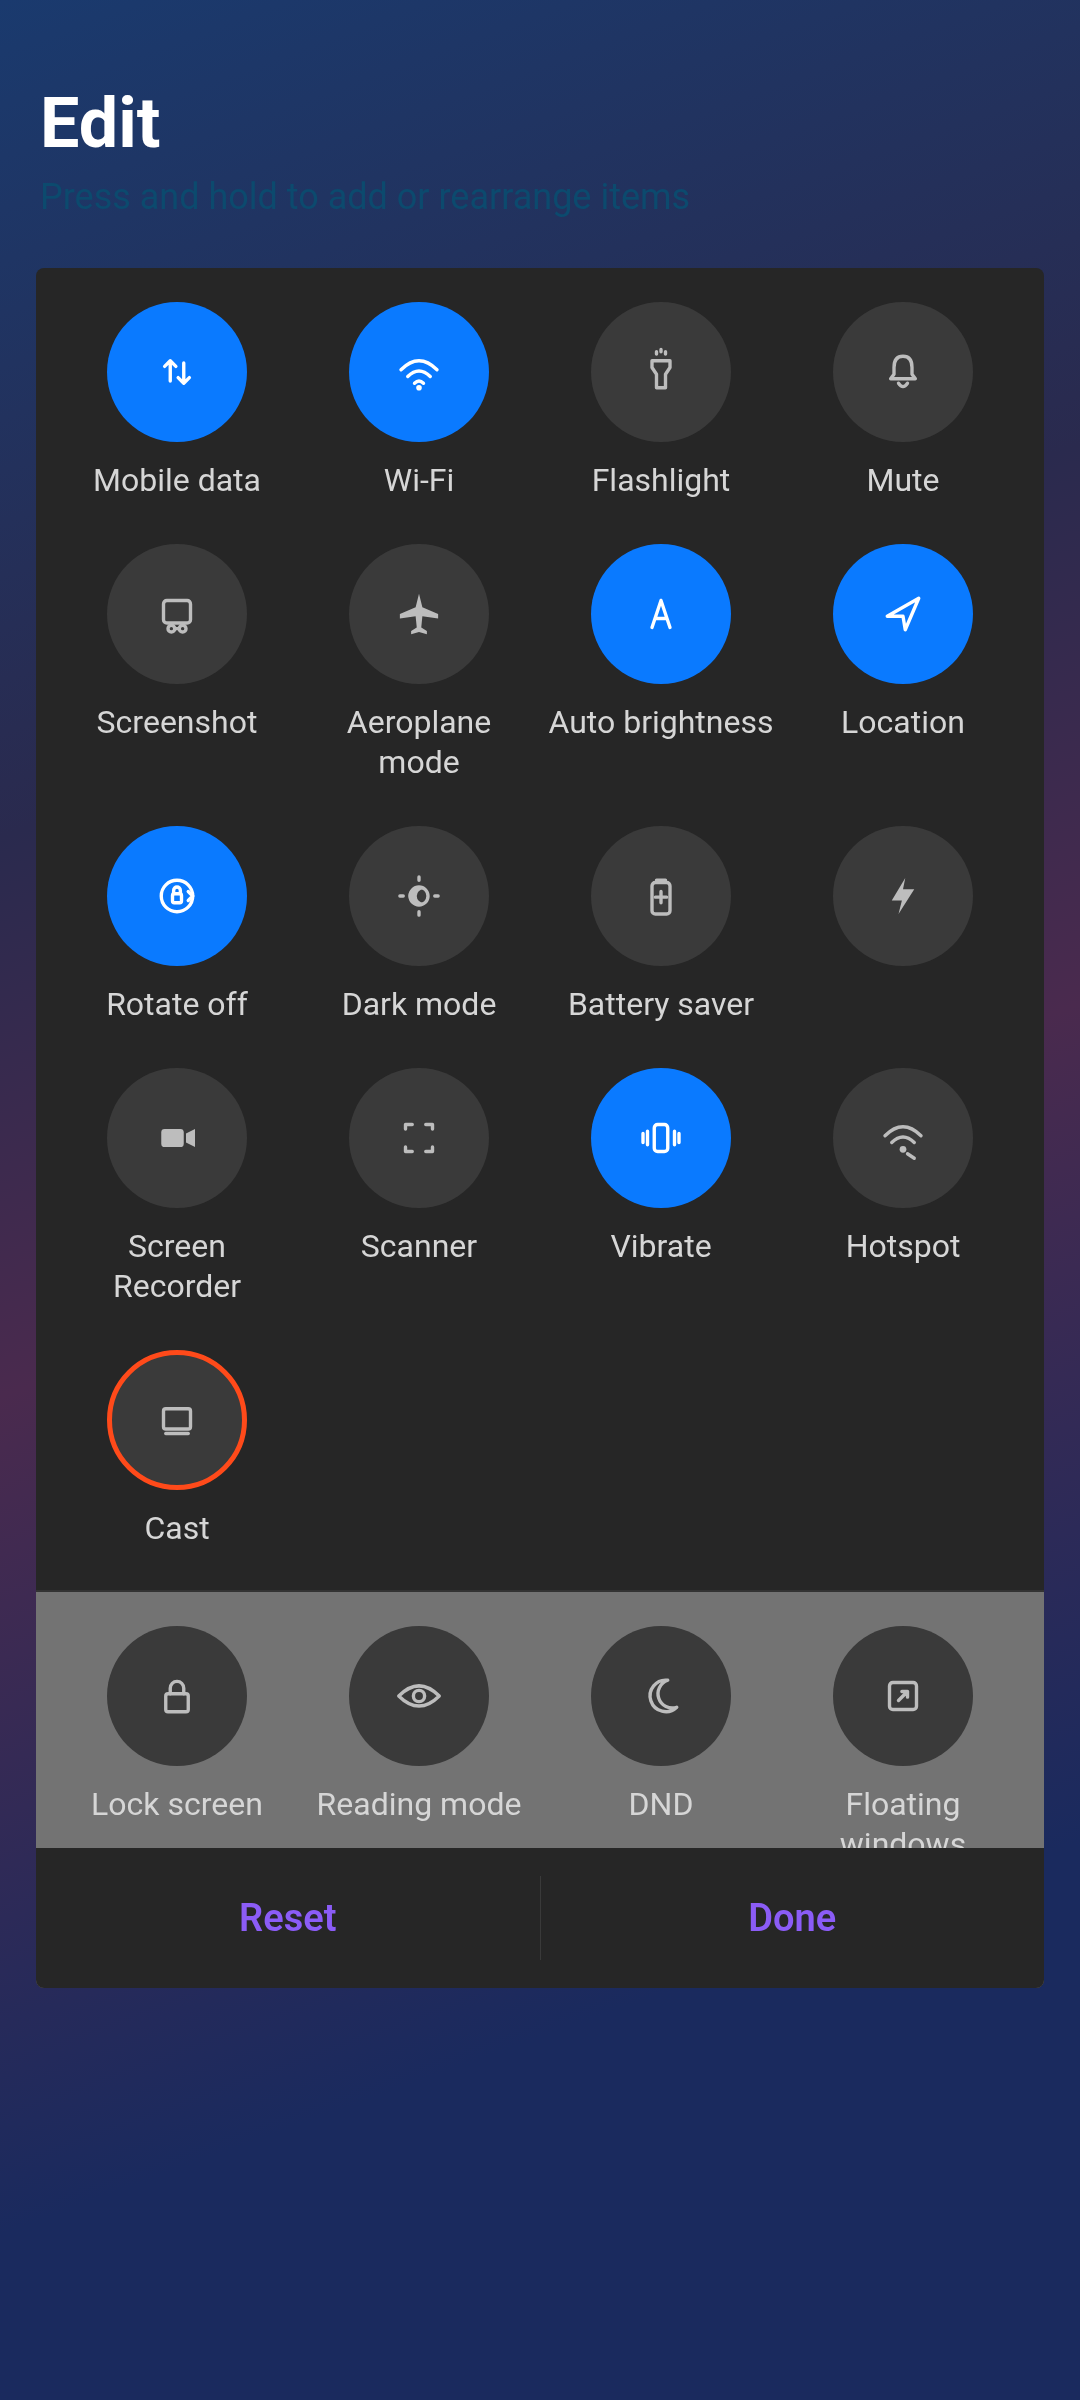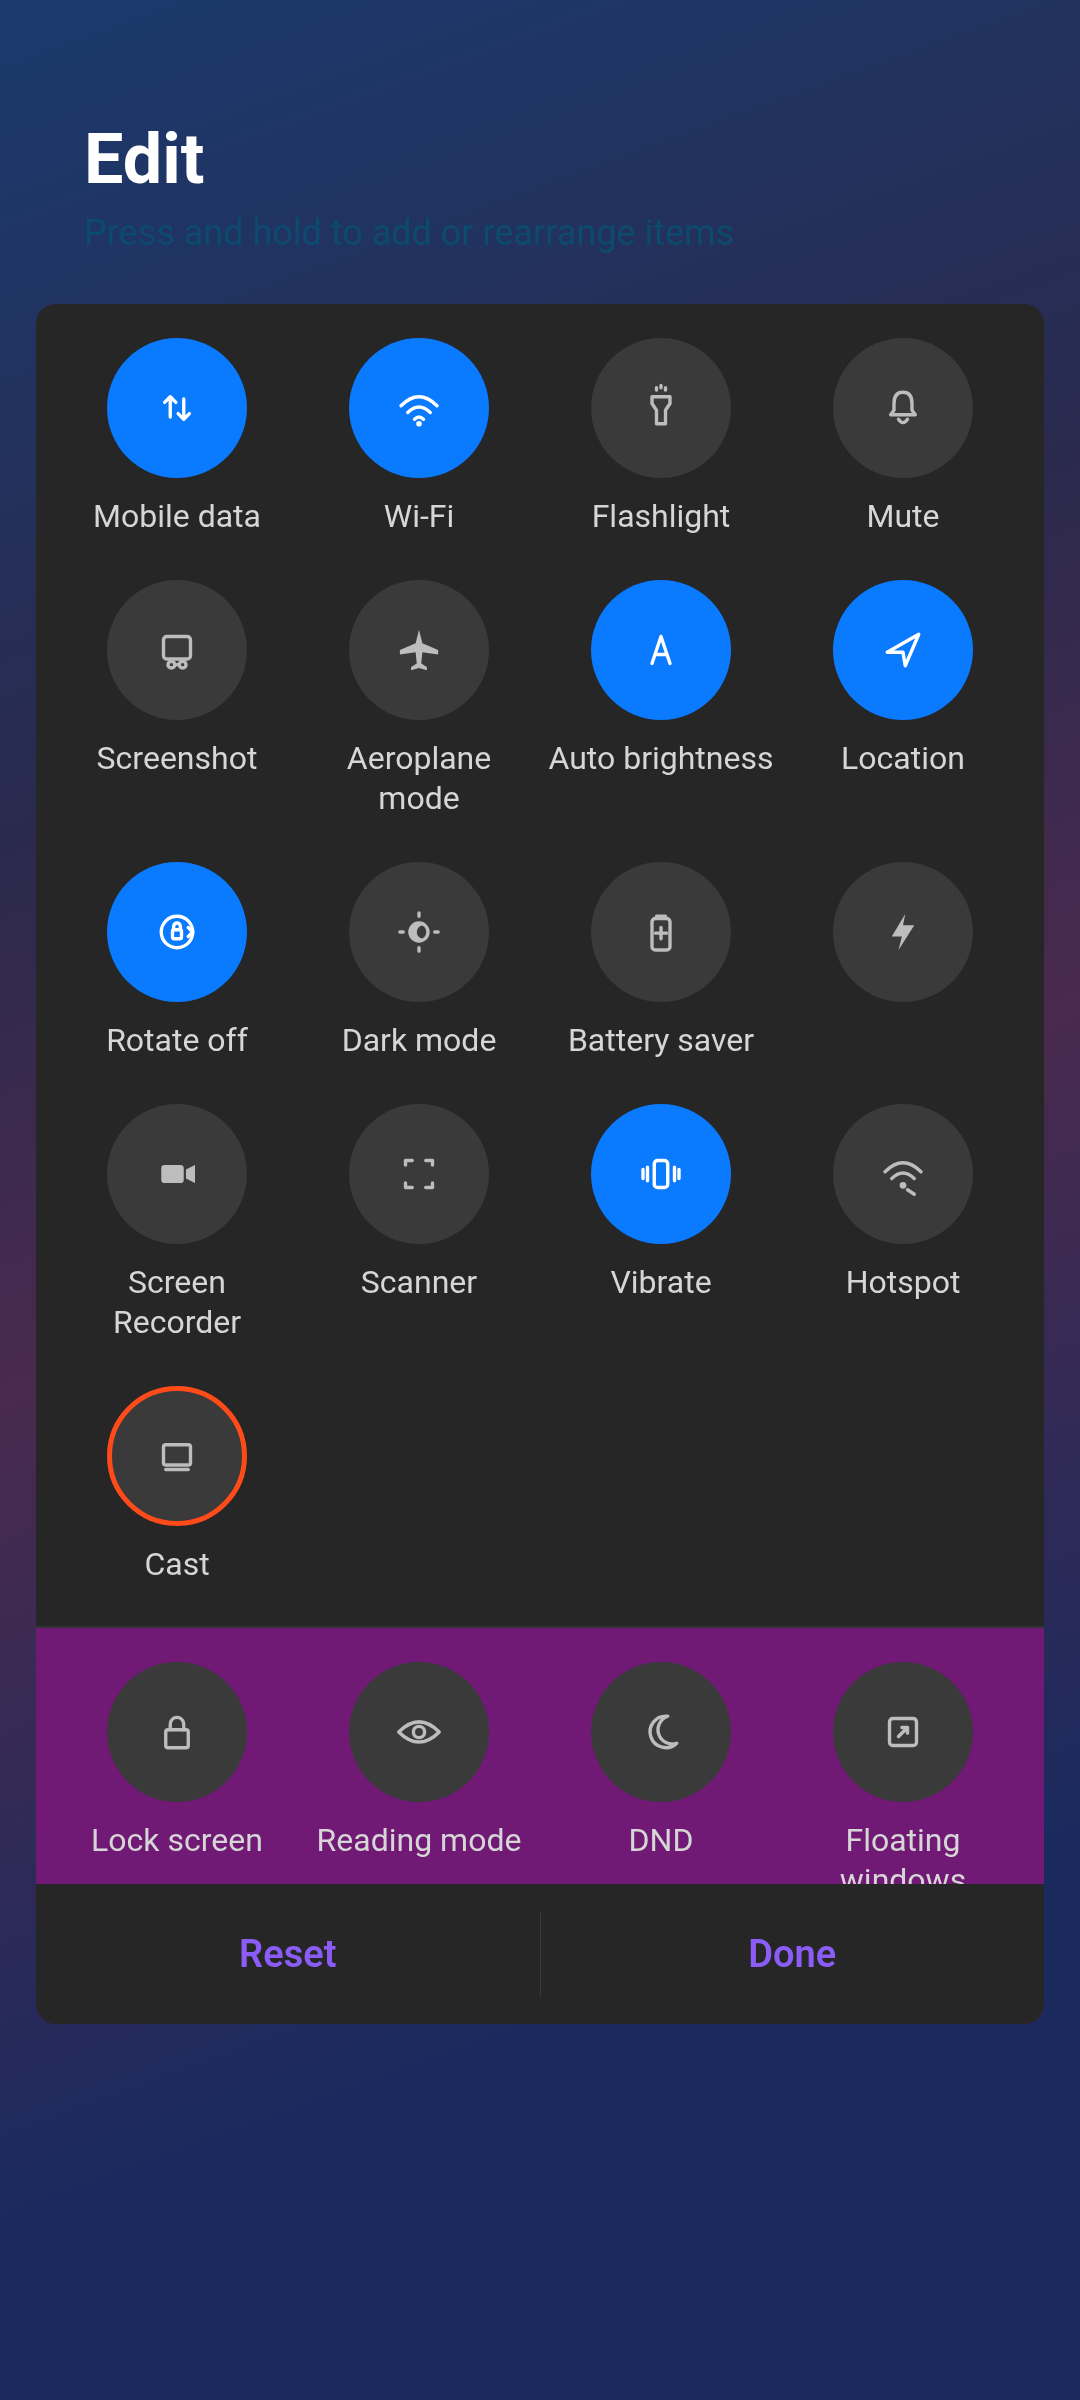--- a/index.html
+++ b/index.html
@@ -3,27 +3,27 @@
 <meta charset="utf-8">
 <style>
 * { margin:0; padding:0; box-sizing:border-box; }
 html, body { width:1080px; height:2400px; overflow:hidden; }
 body {
   background: linear-gradient(160deg, #1a3a6e 0%, #2a2a4e 30%, #4a2a4e 50%, #1a2a5e 80%);
   font-family: -apple-system, BlinkMacSystemFont, "Segoe UI", Roboto, sans-serif;
   color:#e8e8e8;
   position:relative;
 }
-.header { padding:118px 40px 30px 40px;margin-left:44px; }
+.header { padding:82px 40px 30px 40px; }
 .header h1 { font-size:70px; font-weight:700; color:#fff; margin-bottom:12px; }
 .header p { font-size:36px; color:#0c4a6e; font-weight:400; }
 .panel {
   margin:20px 36px 0 36px;
   background:#262626;
-  border-radius:20px;
+  border-radius:8px;
   overflow:hidden;
   position:relative;
 }
 .grid { display:grid; grid-template-columns:repeat(4,1fr); padding:12px 20px 20px 20px; }
 .tile {
   display:flex;
   flex-direction:column;
   align-items:center;
   justify-content:flex-start;
   padding:22px 4px;
@@ -40,21 +40,21 @@
 .circle.on  { background:#0a7aff; }
 .circle.highlight { background:#3a3a3a; border:5px solid #ff4a1a; }
 .tile-label {
   font-size:32px;
   color:#d6d6d6;
   text-align:center;
   line-height:1.25;
   min-height:40px;
 }
 .divider { height:2px; background:#333; margin:0 0; }
-.section-b { background:#701a75; }
+.section-b { background:#737373; }
 .partial-row {
   display:grid; grid-template-columns:repeat(4,1fr);
   padding:30px 20px 0 20px;
   height:80px;
 }
 .partial-row .circle { margin-bottom:0; }
 .footer {
   position:absolute; left:0; right:0; bottom:0;
   display:flex; height:140px;
   background:#262626;

